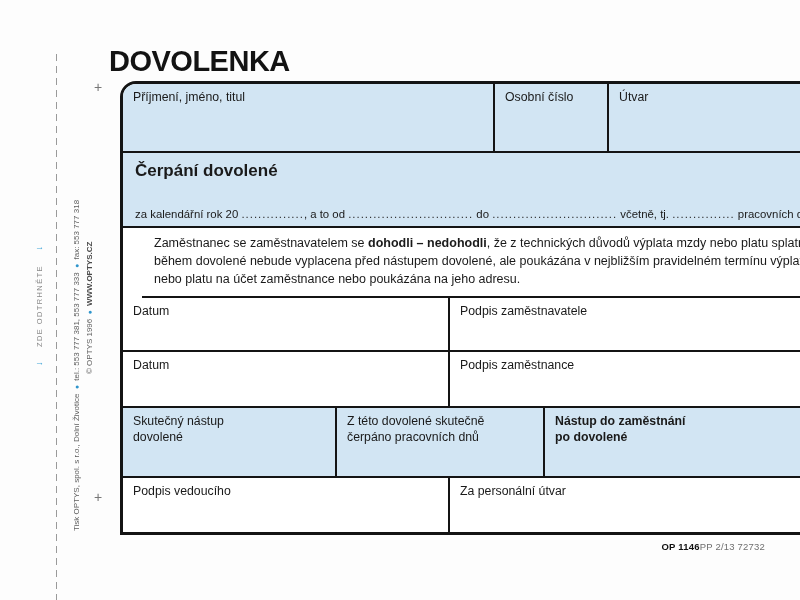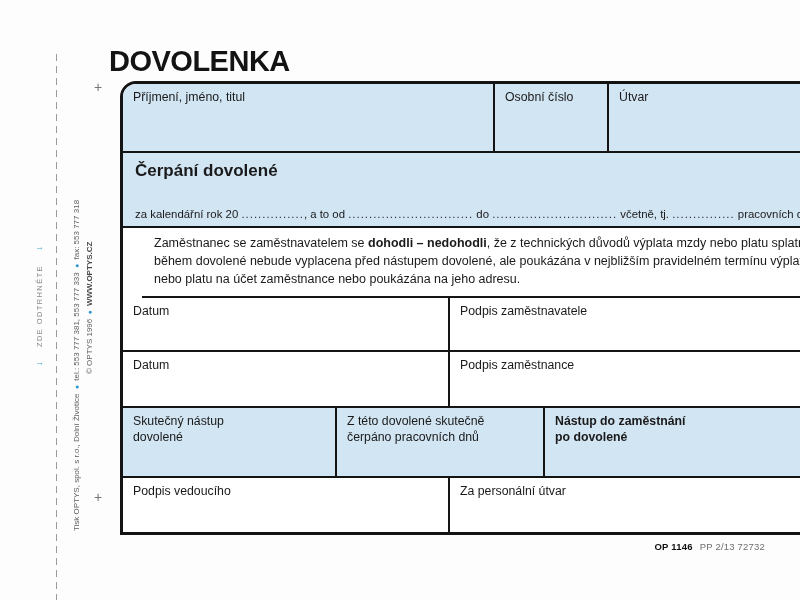--- a/index.html
+++ b/index.html
@@ -61,21 +61,21 @@
   .c-sum1 { width:212px; }
   .c-sum2 { width:208px; }
   .c-sum3 { flex:1;font-weight:bold; }
 
   .row-approval { flex:1; }
 
   
   .footer { position:absolute; left:120px; top:541px; width:645px; text-align:right;
             font-size:9.5px; letter-spacing:0.2px; }
   .footer .code { font-weight:bold; color:#111; }
-  .footer .ref  { color:#6f6f6f; margin-left:7px; }
+  .footer .ref  { color:#6f6f6f; }
 </style>
 </head>
 <body>
 
 <div class="canvas">
 
   <div class="perforation"></div>
 
   <div class="rot tear">
     <span class="arr">↓</span>

